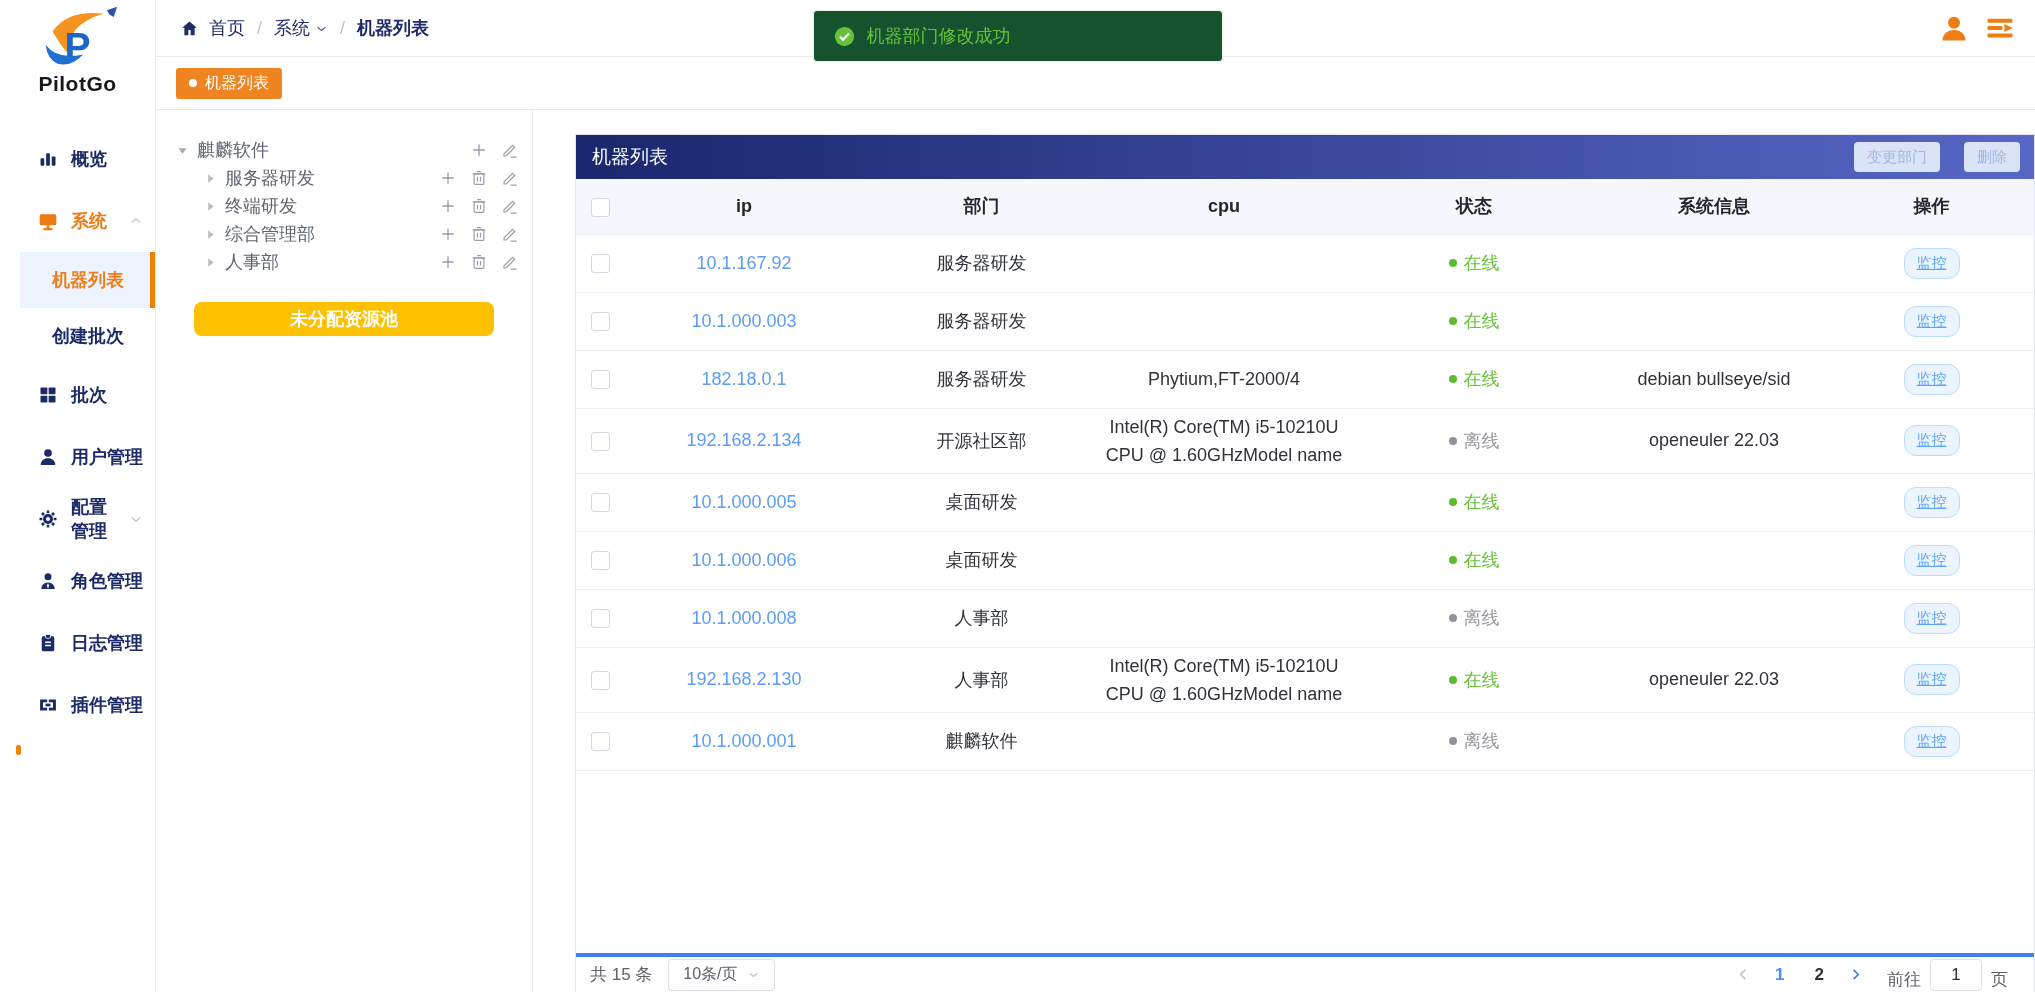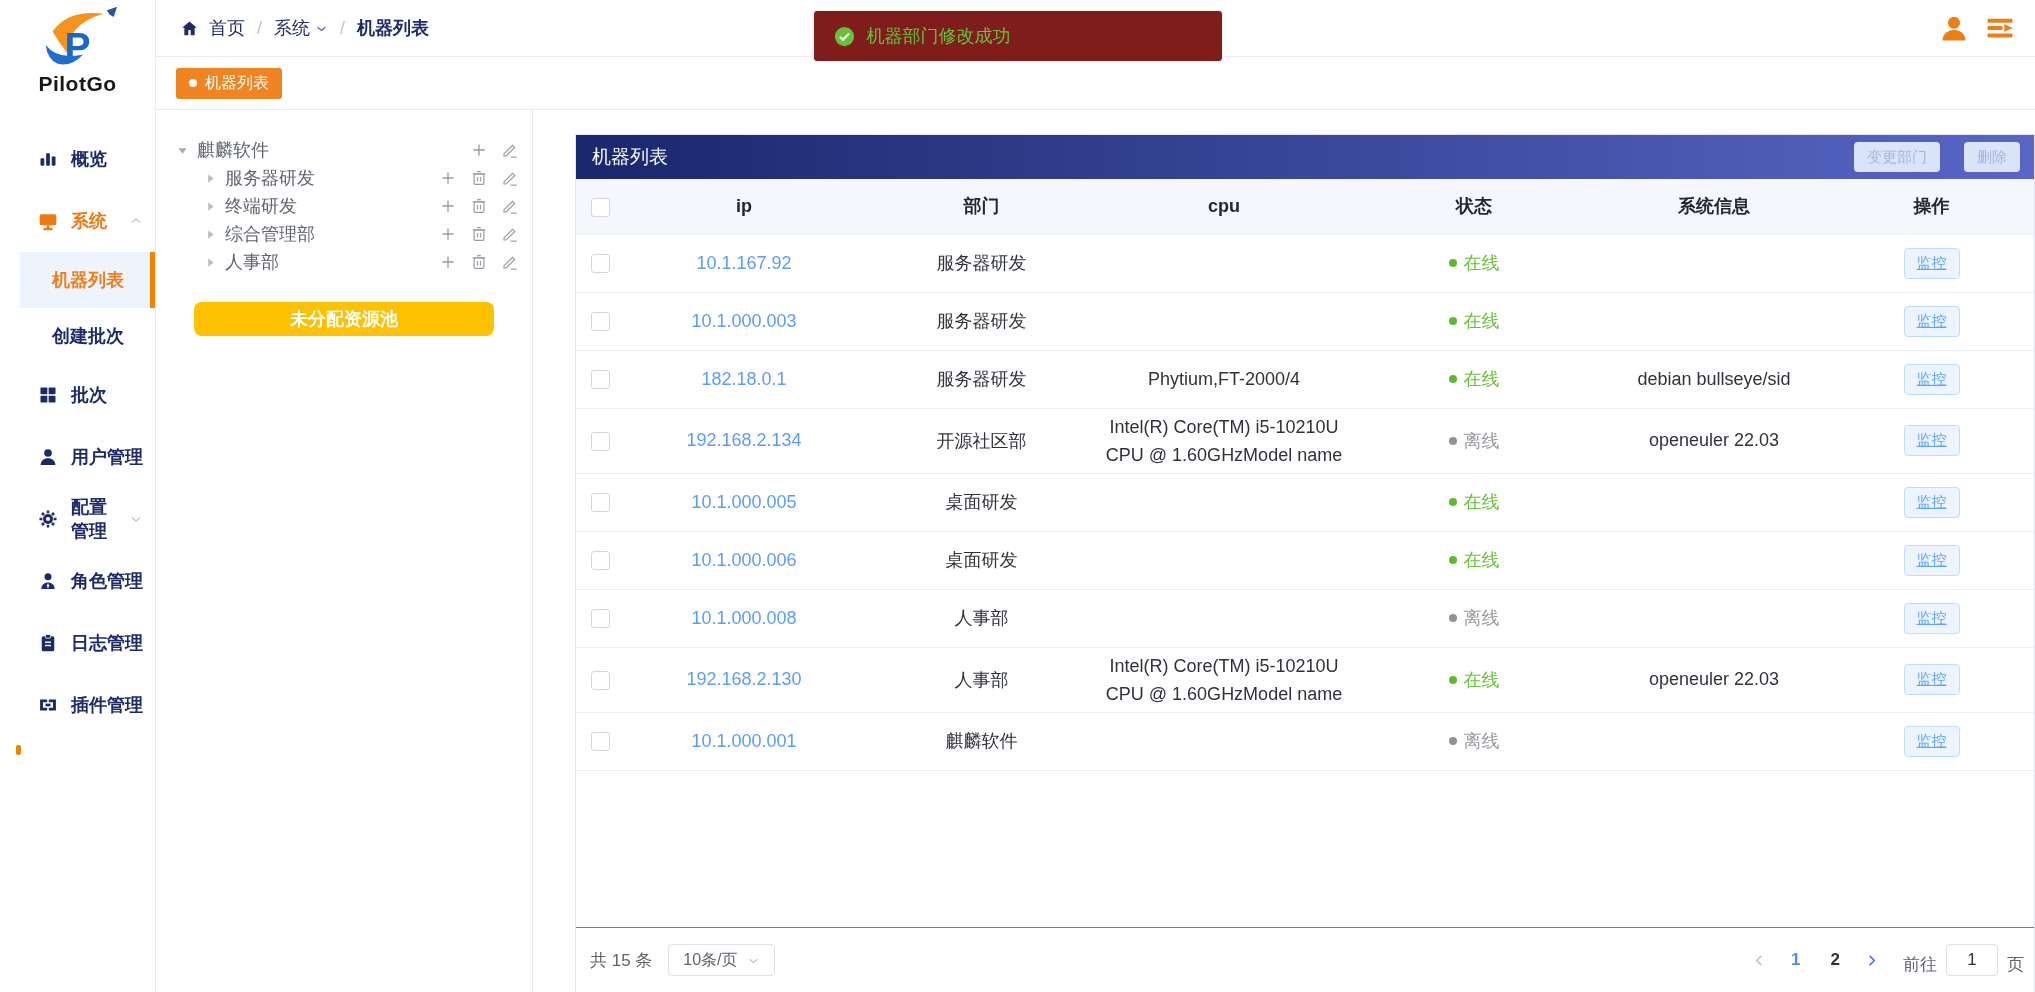--- a/index.html
+++ b/index.html
@@ -62,37 +62,37 @@
   th { font-size:18px; color:#24272e; font-weight:bold; text-align:center; }
   tbody tr { height:58px; border-bottom:1px solid #ebeef5; }
   td { text-align:center; font-size:18px; color:#2f3339; padding:4px 6px; }
   td.ip { color:#5b9df6; cursor:pointer; }
   td.cpu { word-break:break-all; line-height:28px; }
   .checkbox { display:inline-block; width:19px; height:19px; border:1px solid #d3d7e0; border-radius:3px; background:#fff; vertical-align:middle; cursor:pointer; }
   .status { display:inline-flex; align-items:center; gap:7px; }
   .status .dot { width:8px; height:8px; border-radius:50%; display:inline-block; }
   .status.on { color:#67c23a; }  .status.on .dot { background:#5dba2f; }
   .status.off { color:#96989d; } .status.off .dot { background:#8f9399; }
-  .monitor-btn { height:31px; padding:0 12px; background:#ecf5ff; border:1px solid #bcdcfb; border-radius:4px; color:#5ea4f8; font-size:15px; text-decoration:underline; cursor:pointer; }
-
-  .card-footer { position:absolute; left:0; right:0; bottom:0; height:65px; border-top:1px solid #3b82f6; display:flex; align-items:center; padding:0 10px 0 14px; font-size:17px; color:#5f646b; background:#fff; }
+  .monitor-btn { height:31px; padding:0 12px; background:#ecf5ff; border:1px solid #bcdcfb; border-radius:12px; color:#5ea4f8; font-size:15px; text-decoration:underline; cursor:pointer; }
+
+  .card-footer { position:absolute; left:0; right:0; bottom:0; height:39px; border-top:4px solid #3b82f6; display:flex; align-items:center; padding:0 26px 0 14px; font-size:17px; color:#5f646b; background:#fff; }
   .page-size-select { margin-left:16px; width:107px; height:32px; border:1px solid #dcdfe6; border-radius:4px; display:flex; align-items:center; justify-content:center; gap:10px; font-size:16px; color:#5f646b; cursor:pointer; }
   .select-caret { color:#c0c4cc; display:flex; }
   .pager { margin-left:auto; display:flex; align-items:center; gap:24px; }
   .pg-arrow { font-size:17px; font-weight:bold; cursor:pointer; display:flex; }
   .pg-prev { color:#c0c4cc; }
   .pg-next { color:#4276e3; }
   .page-numbers { display:flex; align-items:center; gap:30px; }
   .pg-num { font-size:17px; font-weight:bold; color:#303133; cursor:pointer; }
   .pg-num.active { color:#4c8df8; }
   .goto { display:flex; align-items:flex-end; gap:9px; }
   .goto-input { width:52px; height:32px; border:1px solid #dcdfe6; border-radius:4px; text-align:center; font-size:17px; color:#303133; outline:none; }
 
   
-  .toast { position:absolute; top:10px; left:50%; transform:translateX(-50%); width:410px; height:52px; background:#7f1d1d; border:1px solid #e9f5e0; border-radius:4px; display:flex; align-items:center; padding-left:20px; gap:12px; z-index:20; }
+  .toast { position:absolute; top:10px; left:50%; transform:translateX(-50%); width:410px; height:52px; background:#14532d; border:1px solid #e9f5e0; border-radius:4px; display:flex; align-items:center; padding-left:20px; gap:12px; z-index:20; }
   .toast-text { color:#67c23a; font-size:18px; }
 </style>
 </head>
 <body>
 
 <div class="app">
 
   <aside class="sidebar">
     <div class="logo-block">
       <svg class="logo-svg" viewBox="0 0 100 80">

